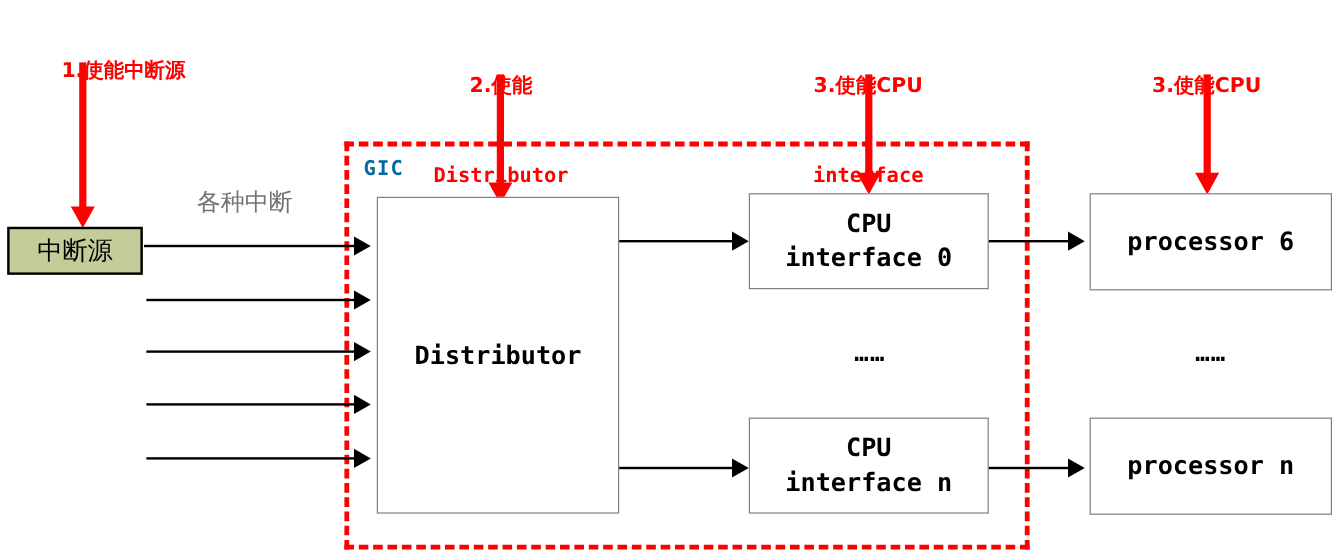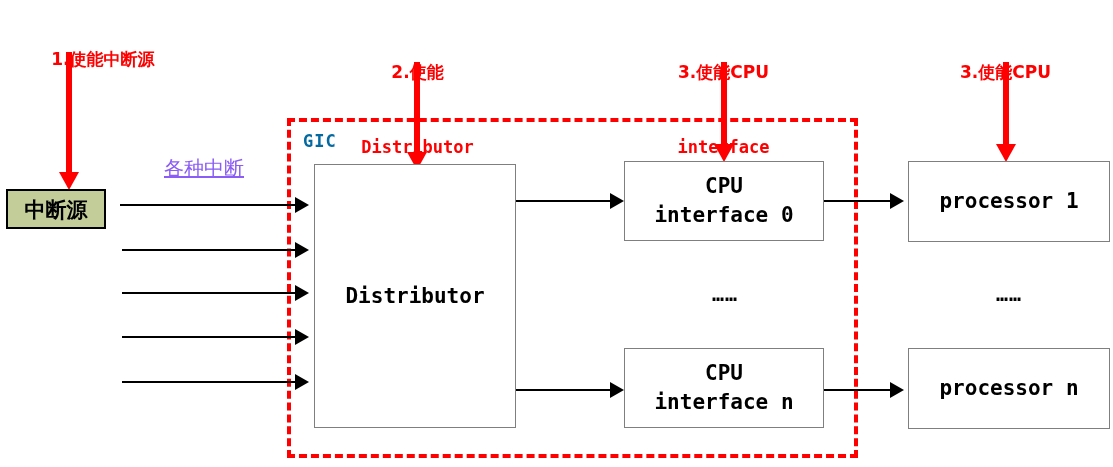--- a/index.html
+++ b/index.html
@@ -80,25 +80,24 @@
   .hline{background:#000000;height:2px;}
   .harrow-head{
     width:0;height:0;
     border-top:8px solid transparent;
     border-bottom:8px solid transparent;
     border-left:14px solid #000000;
   }
 
   
   #kinds-label{
-    color:#8b5cf6;
+    color:#737373;
     font-family:"DejaVu Serif", serif;
     font-size:20px;
     white-space:nowrap;
-    text-decoration:underline;
   }
   .ellipsis{
     color:#000000;
     font-family:"DejaVu Sans Mono", monospace;
     font-weight:bold;
     font-size:20px;
     letter-spacing:1px;
   }
 </style>
 </head>
@@ -140,21 +139,21 @@
   </div>
 
   <div class="abs red-arrow" style="left:1006px;top:62px;height:102px;">
     <div class="shaft" style="height:84px;"></div>
     <div class="head" style="top:82px;"></div>
   </div>
 
   <div class="abs" id="gic-box" style="left:287px;top:118px;width:571px;height:340px;"></div>
   <div class="abs" id="gic-label" style="left:303px;top:131px;">GIC</div>
 
-  <div class="abs node" id="src-node" style="left:6px;top:189px;width:100px;height:40px;font-weight:bold;">中断源</div>
+  <div class="abs node" id="src-node" style="left:6px;top:189px;width:113px;height:40px;">中断源</div>
 
   <div class="abs" id="kinds-label" style="left:164px;top:155px;">各种中断</div>
 
   <div class="abs hline" style="left:120px;top:204px;width:175px;"></div>
   <div class="abs harrow-head" style="left:295px;top:197px;"></div>
 
   <div class="abs hline" style="left:122px;top:249px;width:173px;"></div>
   <div class="abs harrow-head" style="left:295px;top:242px;"></div>
 
   <div class="abs hline" style="left:122px;top:292px;width:173px;"></div>
@@ -181,19 +180,19 @@
 
   <div class="abs node" style="left:624px;top:348px;width:200px;height:80px;">CPU
 interface n</div>
 
   <div class="abs hline" style="left:824px;top:200px;width:70px;"></div>
   <div class="abs harrow-head" style="left:890px;top:193px;"></div>
 
   <div class="abs hline" style="left:824px;top:389px;width:70px;"></div>
   <div class="abs harrow-head" style="left:890px;top:382px;"></div>
 
-  <div class="abs node" style="left:908px;top:161px;width:202px;height:81px;">processor 1</div>
+  <div class="abs node" style="left:908px;top:161px;width:202px;height:81px;">processor 6</div>
 
   <div class="abs ellipsis" style="left:982px;top:282px;width:54px;text-align:center;">……</div>
 
   <div class="abs node" style="left:908px;top:348px;width:202px;height:81px;">processor n</div>
 
 </div>
 
 </body></html>

